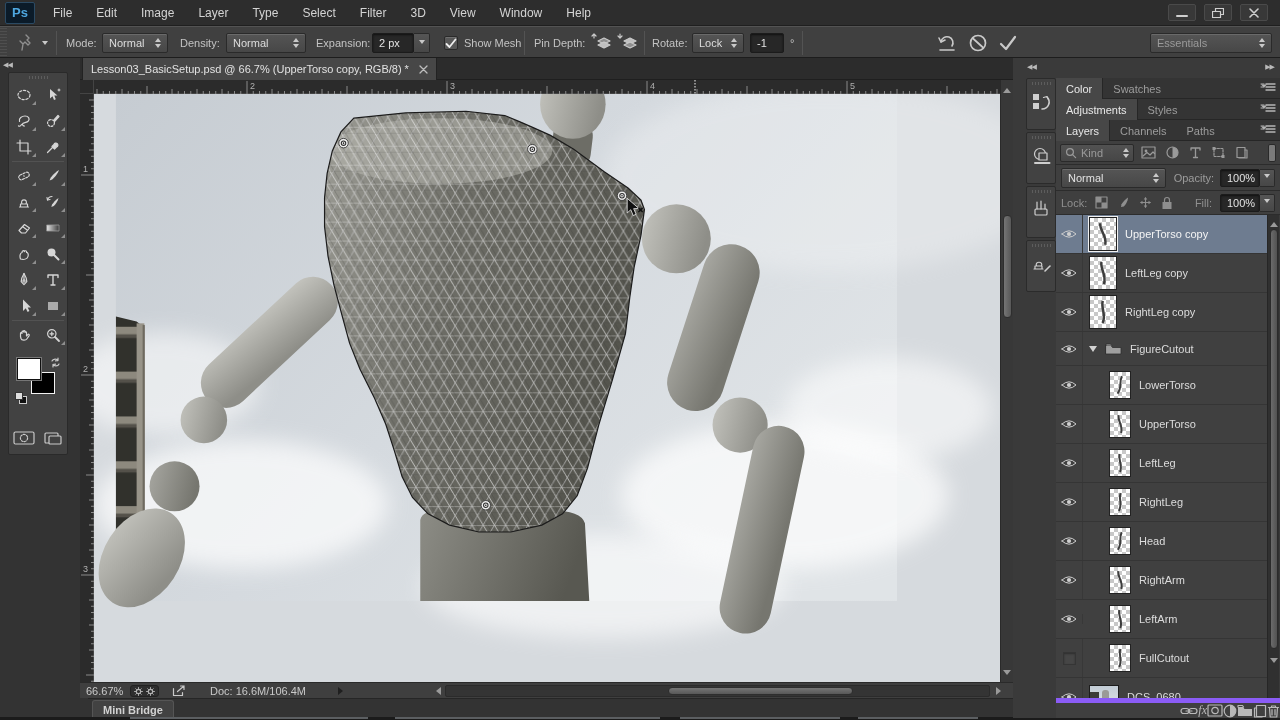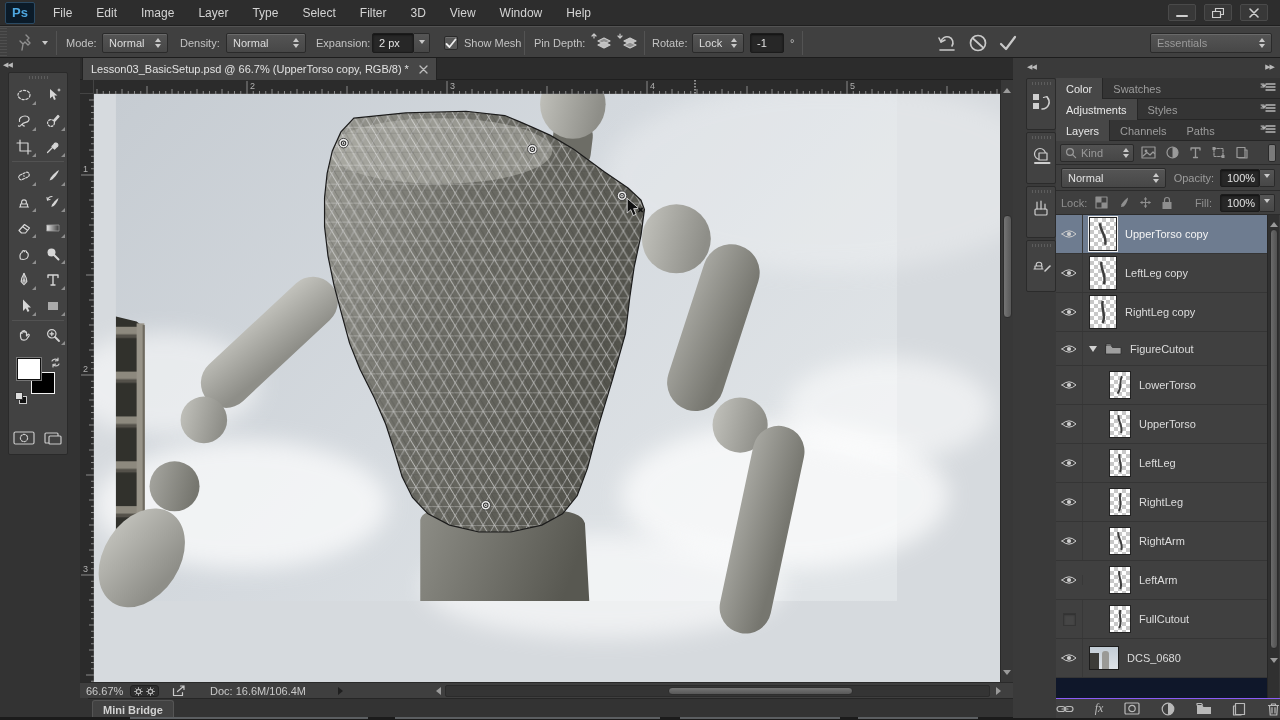--- a/index.html
+++ b/index.html
@@ -164,21 +164,21 @@
   .photo-thumb { width:30px; height:24px; border:1px solid #1c1c1c; flex:none; position:relative;
     background:linear-gradient(#c3cdd6,#dde2e6); overflow:hidden; }
   .photo-thumb i { position:absolute; left:0; top:6px; width:9px; height:18px; background:#3c3c38; display:block; }
   .photo-thumb b { position:absolute; left:12px; top:4px; width:7px; height:20px; background:#9a9a96;
     display:block; border-radius:3px; }
   .layers-scroll { position:absolute; left:254px; top:157px; width:12px; height:483px; background:#303030;
     border-left:1px solid #262626; }
   .layers-scroll .thumb { position:absolute; left:2px; top:14px; width:8px; height:420px; border-radius:4px;
     background:linear-gradient(90deg,#6b6b6b,#525252); border:1px solid #2b2b2b; }
   .dock-bottom { position:absolute; left:43px; top:640px; width:224px; height:20px; background:#3f3f3f;
-    border-top:1px solid #8b5cf6; display:flex; align-items:center; justify-content:space-between;
+    border-top:5px solid #8b5cf6; display:flex; align-items:center; justify-content:flex-end;
     color:#b9b9b9; }
 
   svg { display:block; }
   .icn { display:inline-flex; align-items:center; justify-content:center; }
 </style>
 </head>
 <body>
 
 <div id="app">
 
@@ -1274,20 +1274,36 @@
           <div class="layer-row" style="height: 39px;">
             <div class="eye-well">
               <svg width="16" height="10" viewBox="0 0 16 10" fill="none" stroke="currentColor" stroke-width="1.2" stroke-linecap="round" stroke-linejoin="round">
                 <path d="M1 5 Q8 -1.5 15 5 Q8 11.5 1 5 Z" stroke="#cfcfcf" stroke-width="1"></path>
                 <circle cx="8" cy="5" r="2.1" fill="#cfcfcf" stroke="none"></circle>
               </svg>
             </div>
             <div class="row-main indented">
               <span class="checker thumb-sm">
                 <svg width="100%" height="100%" viewBox="0 0 20 26">
+                  <path d="M10 4 C8 10 13 15 9.5 22" stroke="#3d3d3d" stroke-width="2" fill="none" transform="rotate(11 10 13)"></path>
+                </svg>
+              </span>
+              <span class="layer-name">Head</span>
+            </div>
+          </div>
+          <div class="layer-row" style="height: 39px;">
+            <div class="eye-well">
+              <svg width="16" height="10" viewBox="0 0 16 10" fill="none" stroke="currentColor" stroke-width="1.2" stroke-linecap="round" stroke-linejoin="round">
+                <path d="M1 5 Q8 -1.5 15 5 Q8 11.5 1 5 Z" stroke="#cfcfcf" stroke-width="1"></path>
+                <circle cx="8" cy="5" r="2.1" fill="#cfcfcf" stroke="none"></circle>
+              </svg>
+            </div>
+            <div class="row-main indented">
+              <span class="checker thumb-sm">
+                <svg width="100%" height="100%" viewBox="0 0 20 26">
                   <path d="M10 4 C8 10 13 15 9.5 22" stroke="#3d3d3d" stroke-width="2" fill="none" transform="rotate(-12 10 13)"></path>
                 </svg>
               </span>
               <span class="layer-name">RightArm</span>
             </div>
           </div>
           <div class="layer-row" style="height: 39px; align-items: center;">
             <div class="eye-well">
               <svg width="16" height="10" viewBox="0 0 16 10" fill="none" stroke="currentColor" stroke-width="1.2" stroke-linecap="round" stroke-linejoin="round">
                 <path d="M1 5 Q8 -1.5 15 5 Q8 11.5 1 5 Z" stroke="#cfcfcf" stroke-width="1"></path>

